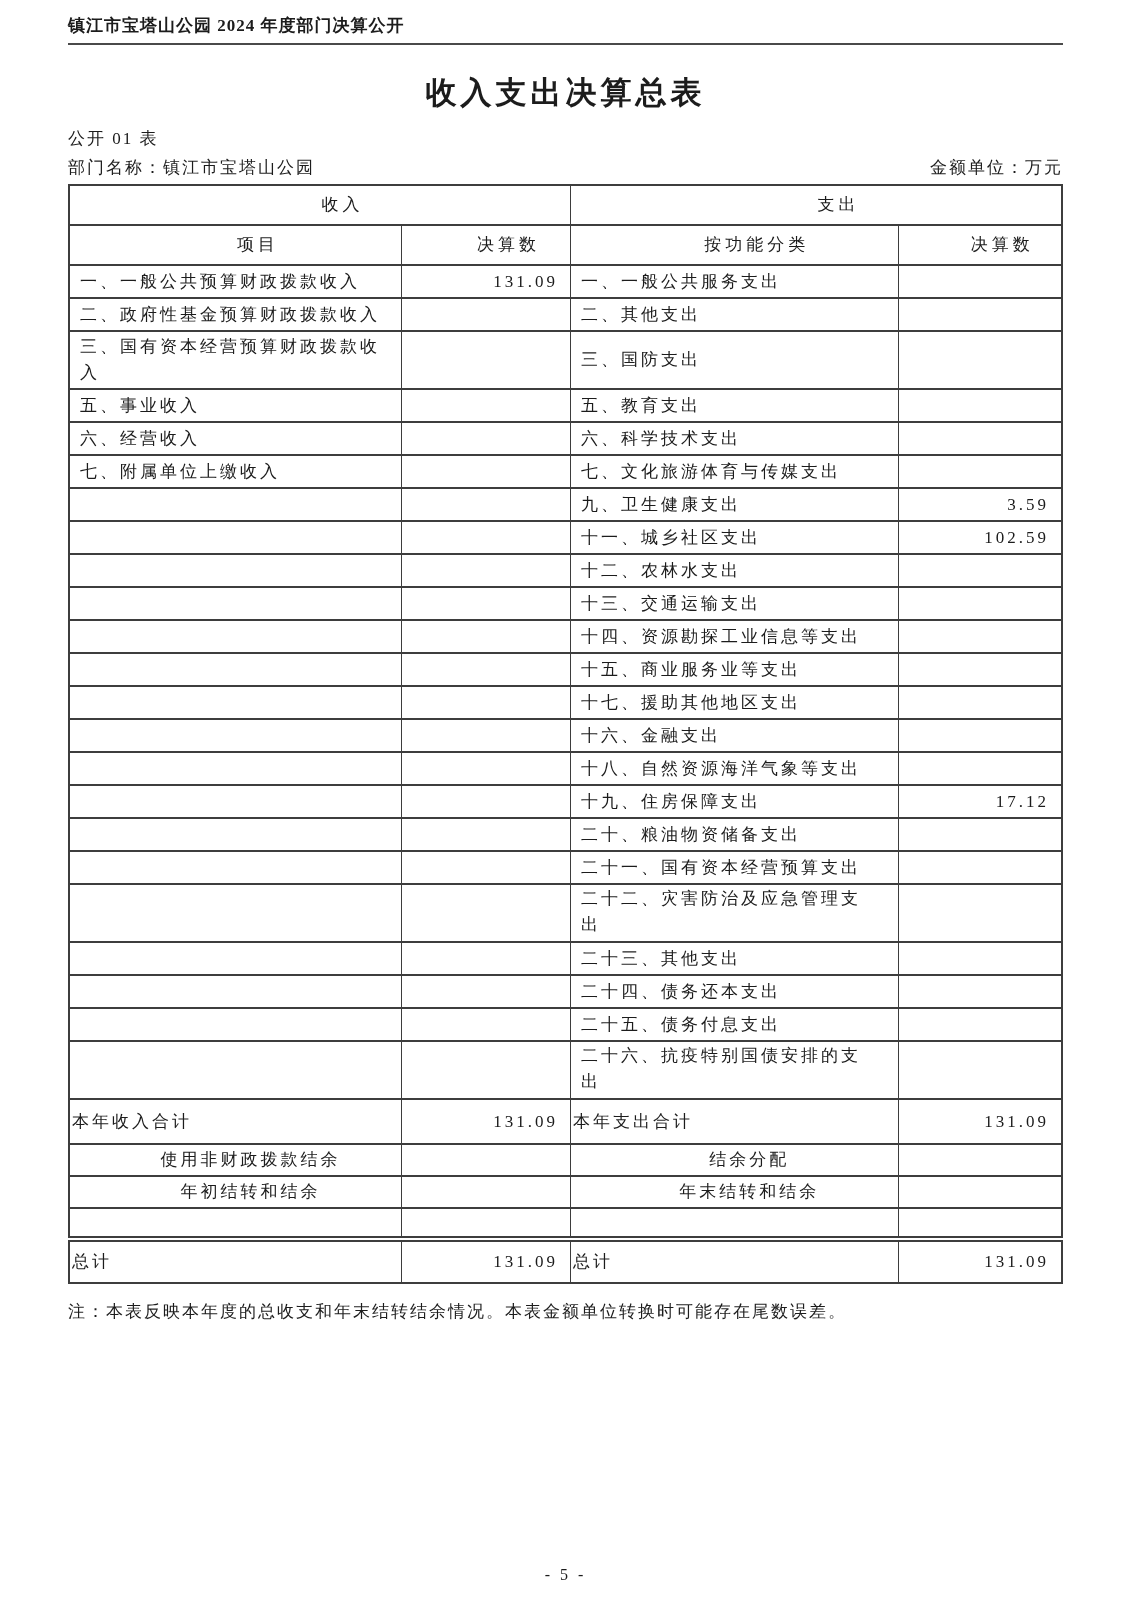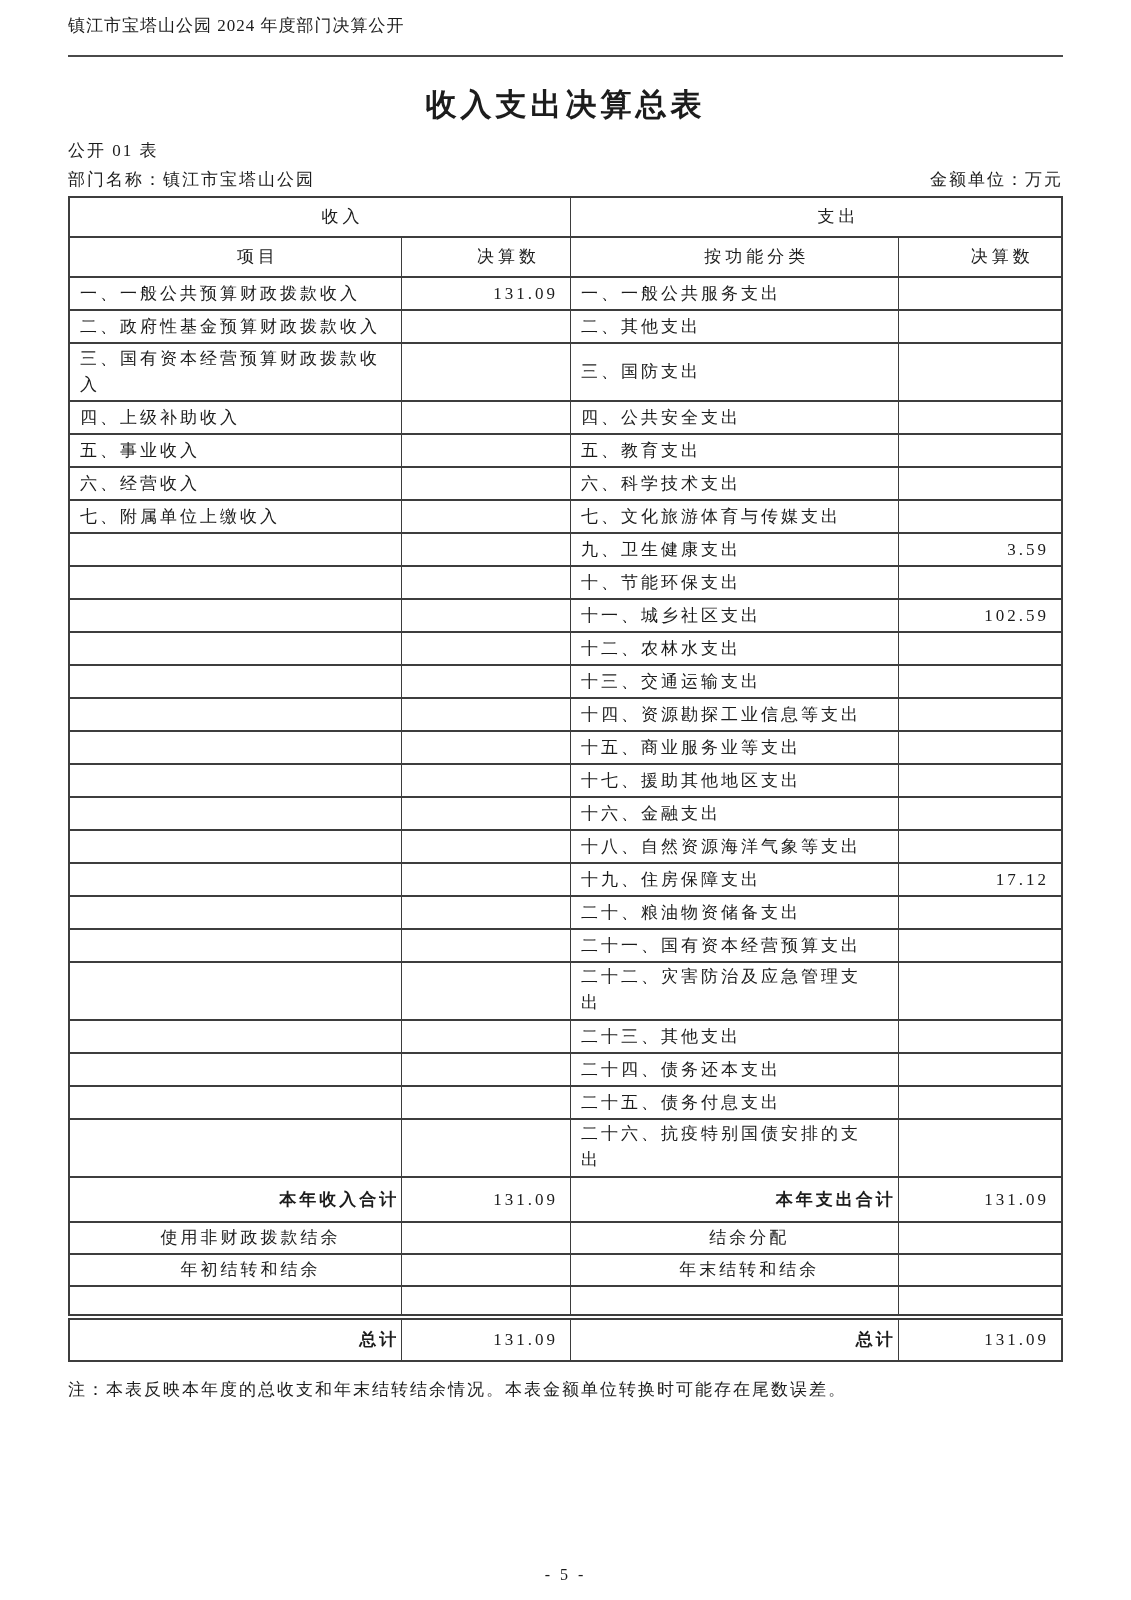--- a/index.html
+++ b/index.html
@@ -8,23 +8,23 @@
     width: 1131px; height: 1600px;
     background: #ffffff;
     color: #1c1c1c;
     font-family: "Liberation Serif", "DejaVu Serif", serif;
     position: relative;
   }
   .page { padding: 14px 68px 0 68px; }
 
   .doc-header {
     font-size: 17px;
-    font-weight: normal;
+    font-weight: bold;
     letter-spacing: 1px;
-    padding-bottom: 18px;
+    padding-bottom: 6px;
     border-bottom: 2px solid #4a4a4a;
   }
 
   .title {
     margin-top: 30px;
     text-align: center;
     font-size: 31px;
     font-weight: bold;
     letter-spacing: 4px;
     line-height: 36px;
@@ -81,23 +81,23 @@
   td.value {
     text-align: right;
     padding: 2px 12px 2px 2px;
     letter-spacing: 2px;
   }
   tr.row-data td { height: 33px; }
   tr.row-wrap td.item:nth-child(3) { padding-right: 30px; font-family: Liberation Mono, monospace; }
 
   tr.row-total td { height: 45px; }
   tr.row-total td.item, tr.row-grand td.item {
-    font-weight: bold;
-    text-align: right;
-    padding-left: 10px;
+    font-weight: normal;
+    text-align: left;
+    padding-left: 2px;
   }
   tr.row-label td { height: 32px; text-align: center; }
   tr.row-label td.item { padding-left: 32px; }
   tr.row-empty td { height: 31px; }
   tr.row-grand td { height: 44px; border-top: 6px double #3d3d3d; }
 
   .note {
     margin-top: 16px;
     font-size: 17px;
     letter-spacing: 2px;
@@ -162,26 +162,20 @@
           <td class="item">二、其他支出</td>
           <td class="value"></td>
         </tr>
         <tr class="row-data">
           <td class="item">三、国有资本经营预算财政拨款收入</td>
           <td class="value"></td>
           <td class="item">三、国防支出</td>
           <td class="value"></td>
         </tr>
         <tr class="row-data">
-          <td class="item">四、上级补助收入</td>
-          <td class="value"></td>
-          <td class="item">四、公共安全支出</td>
-          <td class="value"></td>
-        </tr>
-        <tr class="row-data">
           <td class="item">五、事业收入</td>
           <td class="value"></td>
           <td class="item">五、教育支出</td>
           <td class="value"></td>
         </tr>
         <tr class="row-data">
           <td class="item">六、经营收入</td>
           <td class="value"></td>
           <td class="item">六、科学技术支出</td>
           <td class="value"></td>
@@ -194,26 +188,20 @@
         </tr>
         <tr class="row-data">
           <td class="item"></td>
           <td class="value"></td>
           <td class="item">九、卫生健康支出</td>
           <td class="value">3.59</td>
         </tr>
         <tr class="row-data">
           <td class="item"></td>
           <td class="value"></td>
-          <td class="item">十、节能环保支出</td>
-          <td class="value"></td>
-        </tr>
-        <tr class="row-data">
-          <td class="item"></td>
-          <td class="value"></td>
           <td class="item">十一、城乡社区支出</td>
           <td class="value">102.59</td>
         </tr>
         <tr class="row-data">
           <td class="item"></td>
           <td class="value"></td>
           <td class="item">十二、农林水支出</td>
           <td class="value"></td>
         </tr>
         <tr class="row-data">

